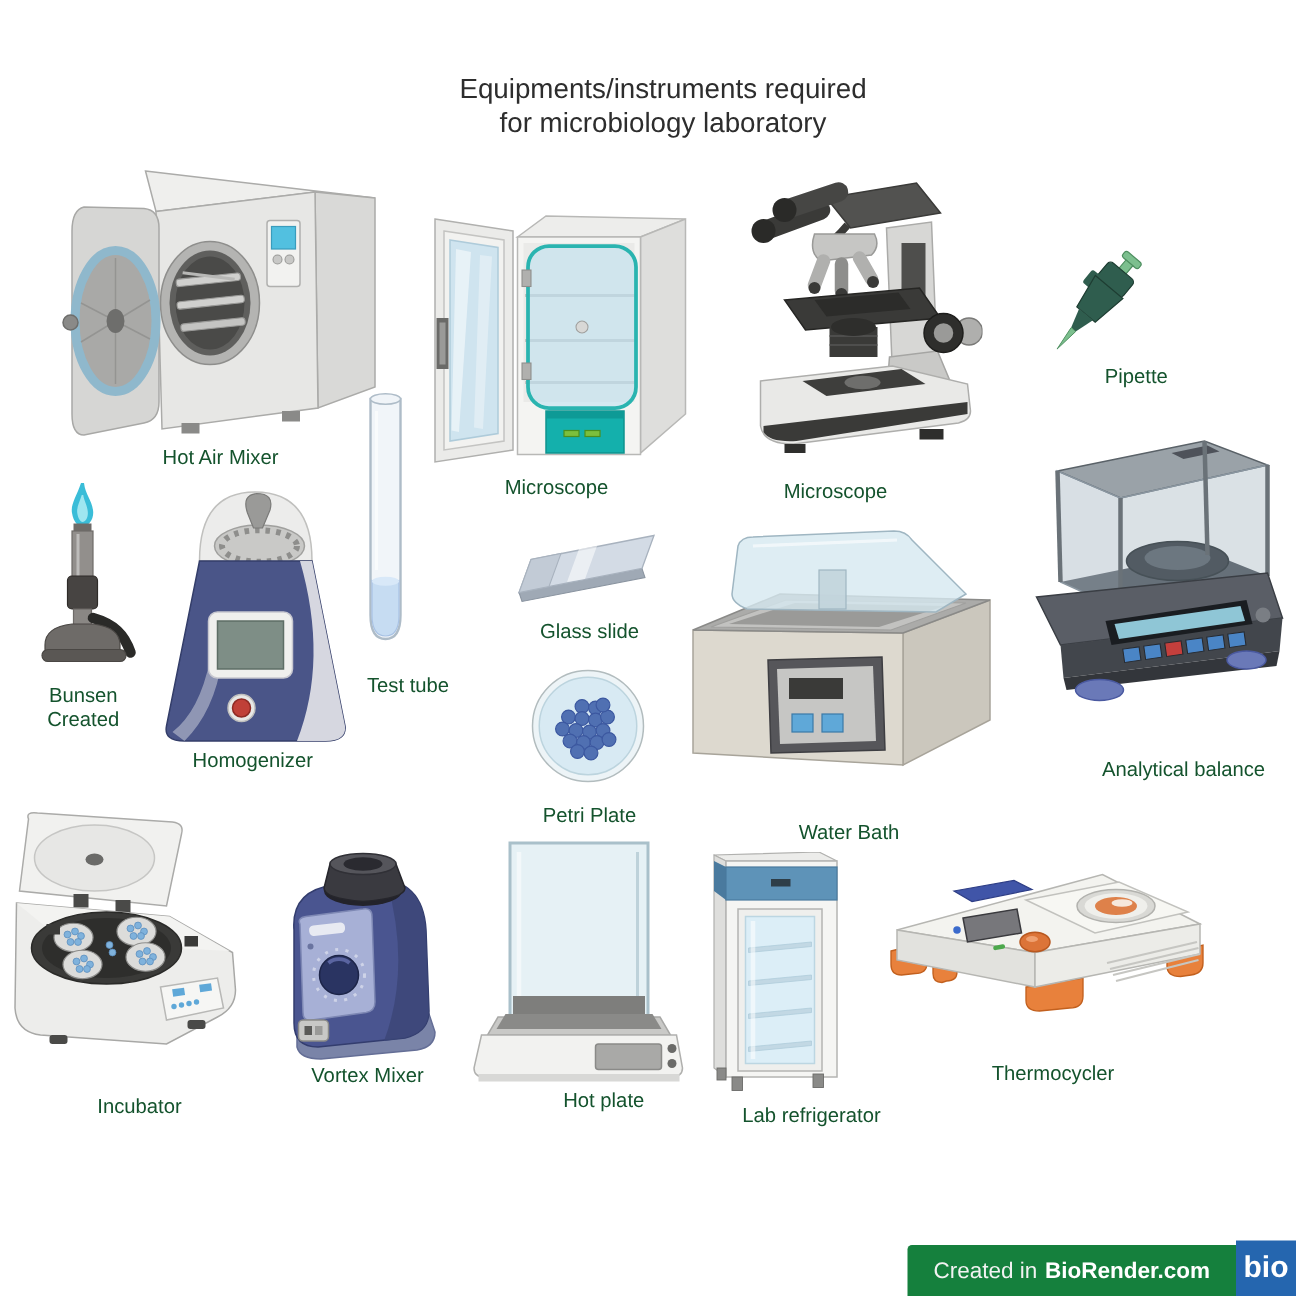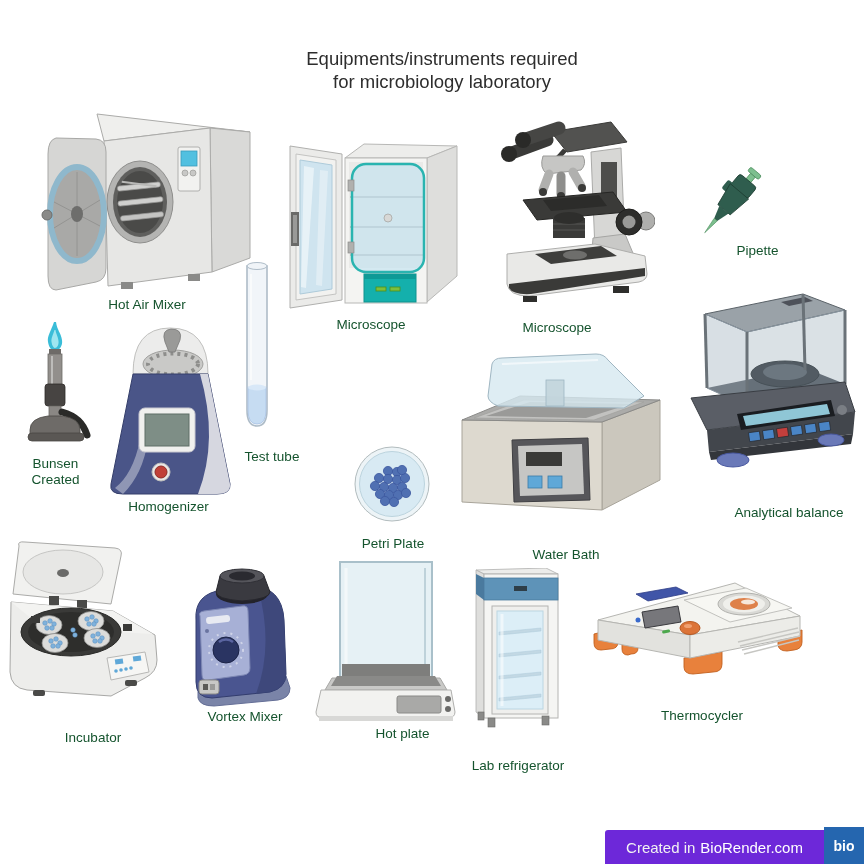--- a/index.html
+++ b/index.html
@@ -6,25 +6,25 @@
   body{font-family:"Liberation Sans",sans-serif;}
   .canvas{position:relative;width:864px;height:864px;background:#ffffff;overflow:hidden;padding-left:20px;}
   .title{position:absolute;top:47px;left:0;width:100%;text-align:center;
          font-size:18.5px;line-height:23px;color:#2d2d2d;}
   figure.equip{margin:0;position:absolute;}
   figure.equip svg{display:block;}
   .lbl{position:absolute;left:50%;transform:translateX(-50%);top:0;white-space:nowrap;
        font-size:13.5px;line-height:15.5px;color:#14532d;text-align:center;}
   .lbl.wrap{white-space:normal;width:68px;}
   .footer-bar{position:absolute;left:605px;top:830px;width:219px;height:34px;
-      background:#6d28d9;color:#f2f2f2;display:flex;align-items:center;justify-content:center;
+      background:#15803d;color:#f2f2f2;display:flex;align-items:center;justify-content:center;
       font-size:15px;gap:5px;border-radius:3px 0 0 0;}
-  .footer-bar .brand{font-weight:normal;color:#ffffff;}
+  .footer-bar .brand{font-weight:bold;color:#ffffff;}
   .footer-logo{position:absolute;left:824px;top:827px;width:40px;height:37px;background:#2566af;
-      color:#fff;display:flex;align-items:center;justify-content:center;font-weight:bold;font-size:14px;}
+      color:#fff;display:flex;align-items:center;justify-content:center;font-weight:bold;font-size:20px;}
 </style>
 </head>
 <body>
 
 <div class="canvas">
 
   <div class="title">
     <div>Equipments/instruments required</div>
     <div>for microbiology laboratory</div>
   </div>
@@ -177,20 +177,29 @@
     <svg width="34" height="172" viewBox="0 0 34 172">
       <path d="M7,6 L7,150 Q7,166 17,166 Q27,166 27,150 L27,6 Z" fill="#E4ECF4" fill-opacity="0.5" stroke="#AEBCC8" stroke-width="1.6"></path>
       <path d="M8,127 L8,150 Q8,164 17,164 Q26,164 26,150 L26,127 Q17,132 8,127 Z" fill="#C6DCF2" stroke="#A8C2E4" stroke-width="0.8"></path>
       <ellipse cx="17" cy="127.5" rx="9" ry="3" fill="#D8E8F8"></ellipse>
       <ellipse cx="17" cy="6" rx="10" ry="3.5" fill="#F0F4F8" stroke="#AEBCC8"></ellipse>
       <line x1="11" y1="14" x2="11" y2="120" stroke="#FFFFFF" stroke-width="2" opacity="0.6"></line>
     </svg>
     <figcaption class="lbl" style="top:189px;margin-left:15px">Test tube</figcaption>
   </figure>
 
+  <figure class="equip" style="left:340px;top:353px;width:102px;height:95px">
+    <svg width="102" height="52" viewBox="0 0 102 52">
+      <polygon points="6,42 88,26 90,32 8,48" fill="#9FA9B5" stroke="#8A94A0" stroke-width="0.7"></polygon>
+      <polygon points="14,20 96,4 88,26 6,42" fill="#D3DBE5" stroke="#A8B2BE" stroke-width="0.9"></polygon>
+      <polygon points="14,20 34,16 26,38 6,42" fill="#C2CBD6" stroke="#A8B2BE" stroke-width="0.7"></polygon>
+      <polygon points="46,13 58,11 50,33 38,35" fill="#FFFFFF" opacity="0.55"></polygon>
+    </svg>
+    <figcaption class="lbl" style="top:60px;margin-left:2px">Glass slide</figcaption>
+  </figure>
 
   <figure class="equip" style="left:353px;top:445px;width:78px;height:125px">
     <svg width="78" height="78" viewBox="0 0 78 78">
       <circle cx="39" cy="39" r="37" fill="#EDF4F7" stroke="#B2BCBE"></circle>
       <circle cx="39" cy="39" r="32.5" fill="#D8EAF3" stroke="#BCD4DE"></circle>
       <g fill="#5070B2" stroke="#3C58A0" stroke-width="0.8">
         <circle cx="35" cy="26" r="4.6"></circle>
           <circle cx="44" cy="27" r="4.6"></circle>
         <circle cx="26" cy="33" r="4.6"></circle>
           <circle cx="35" cy="34" r="4.6"></circle>
@@ -375,21 +384,21 @@
         <polygon points="27,64 69,60 69,63 27,67"></polygon>
         <polygon points="27,86 69,82 69,85 27,89"></polygon>
         <polygon points="27,108 69,104 69,107 27,111"></polygon>
         <polygon points="27,130 69,126 69,129 27,133"></polygon>
       </g>
       <line x1="30" y1="46" x2="30" y2="138" stroke="#FFFFFF" stroke-width="3" opacity="0.55"></line>
       <rect x="16" y="150" width="7" height="9" fill="#8A8A88" stroke="#6A6A68" stroke-width="0.6"></rect>
       <rect x="70" y="148" width="7" height="9" fill="#8A8A88" stroke="#6A6A68" stroke-width="0.6"></rect>
       <rect x="6" y="144" width="6" height="8" fill="#8A8A88" stroke="#6A6A68" stroke-width="0.6"></rect>
     </svg>
-    <figcaption class="lbl" style="top:190px;margin-left:2px">Lab refrigerator</figcaption>
+    <figcaption class="lbl" style="top:168px;margin-left:25px">Lab refrigerator</figcaption>
   </figure>
 
   <figure class="equip" style="left:588px;top:578px;width:218px;height:165px">
     <svg width="218" height="106" viewBox="0 0 218 106">
       <g fill="#E8813C" stroke="#C2601E" stroke-width="0.9">
         <path d="M6,56 L30,50 L30,64 Q30,71 22,71 L13,72 Q6,72 6,65 Z"></path>
         <path d="M34,62 L50,58 L50,70 Q50,76 43,76 L40,77 Q34,77 34,71 Z"></path>
         <path d="M96,80 L134,74 L134,86 Q134,94 125,94 L105,96 Q96,96 96,89 Z"></path>
         <path d="M190,58 L214,52 L214,64 Q214,71 206,72 L199,73 Q190,73 190,66 Z"></path>
       </g>

